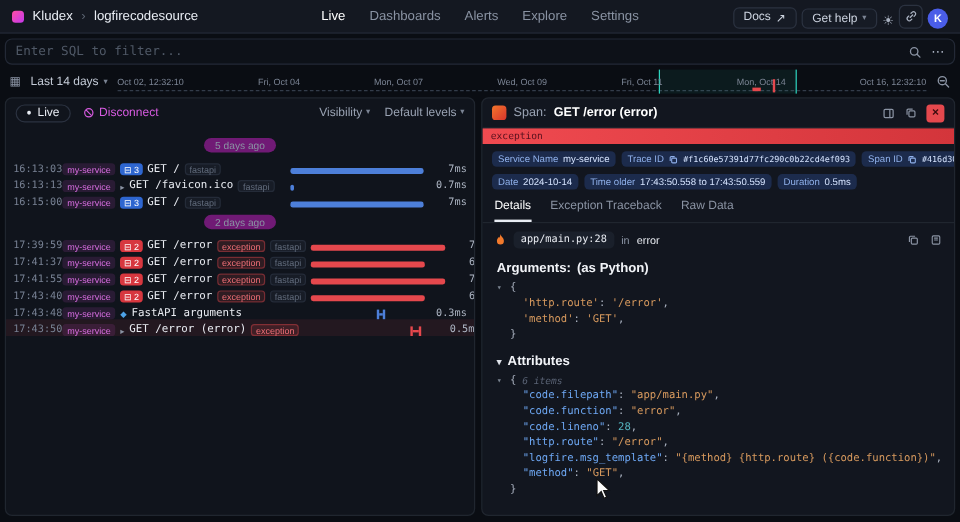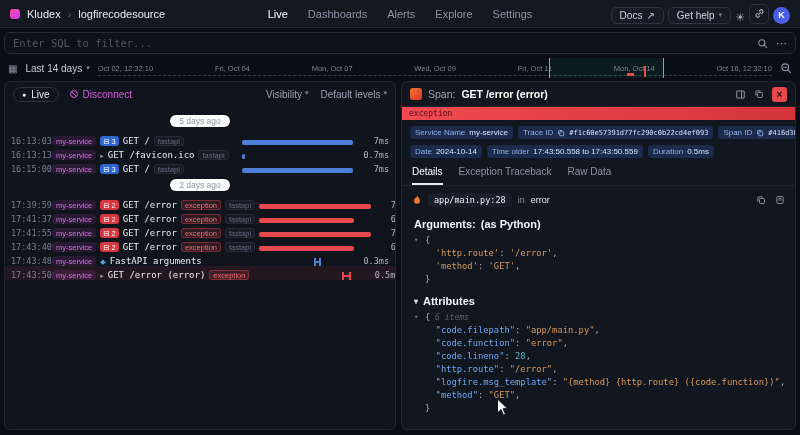--- a/index.html
+++ b/index.html
@@ -46,21 +46,21 @@
 
   
   .lp-head{height:24px;display:flex;align-items:center;gap:10px;padding:0 8px;flex:none}
   .live-pill{display:flex;align-items:center;gap:5px;border:1px solid #2b3240;border-radius:10px;padding:1px 8px;font-size:10px;color:#e8ecf3;cursor:pointer}
   .live-dot{font-size:7px}
   .disc{display:flex;align-items:center;gap:4px;color:#d75be0;font-size:10px;cursor:pointer}
   .lp-head-right{margin-left:auto;display:flex;gap:12px;font-size:10px;color:#99a2b2}
   .dd{display:flex;align-items:flex-start;gap:3px;cursor:pointer}
   .trace-list{flex:1;overflow:hidden;padding-top:4px}
   .empty-msg{text-align:center;color:#646e7e;font-size:9.5px;margin:6px 0 2px}
-  .group-pill{width:max-content;margin:5px auto;background:#ffffff;color:#8a93a3;font-size:8.5px;padding:1px 9px;border-radius:9px}
+  .group-pill{width:max-content;margin:5px auto;background:#701a75;color:#8a93a3;font-size:8.5px;padding:1px 9px;border-radius:9px}
   .trow{display:flex;align-items:flex-end;height:14px;padding:0 6px;gap:4px;cursor:pointer}
   .trow.selected{background:rgba(229,72,77,0.09)}
   .t-time{width:37px;flex:none;color:#778193;font-size:8.5px;font-family:"DejaVu Sans Mono",monospace}
   .svc-tag{flex:none;background:rgba(216,78,214,0.13);color:#d86ee0;font-size:7.5px;padding:0.5px 4px;border-radius:3px}
   .cbadge{flex:none;display:flex;align-items:center;gap:2px;font-size:7.5px;color:#fff;border-radius:3px;padding:0 3px;height:10px}
   .cbadge.info{background:#2e66d0}
   .cbadge.error{background:#d7373f}
   .prefix{flex:none;font-size:7px;color:#8a93a3}
   .prefix.diamond{color:#4da3e8}
   .t-label{font-size:9px;color:#e9ecf2;white-space:nowrap;font-family:"DejaVu Sans Mono",monospace}

